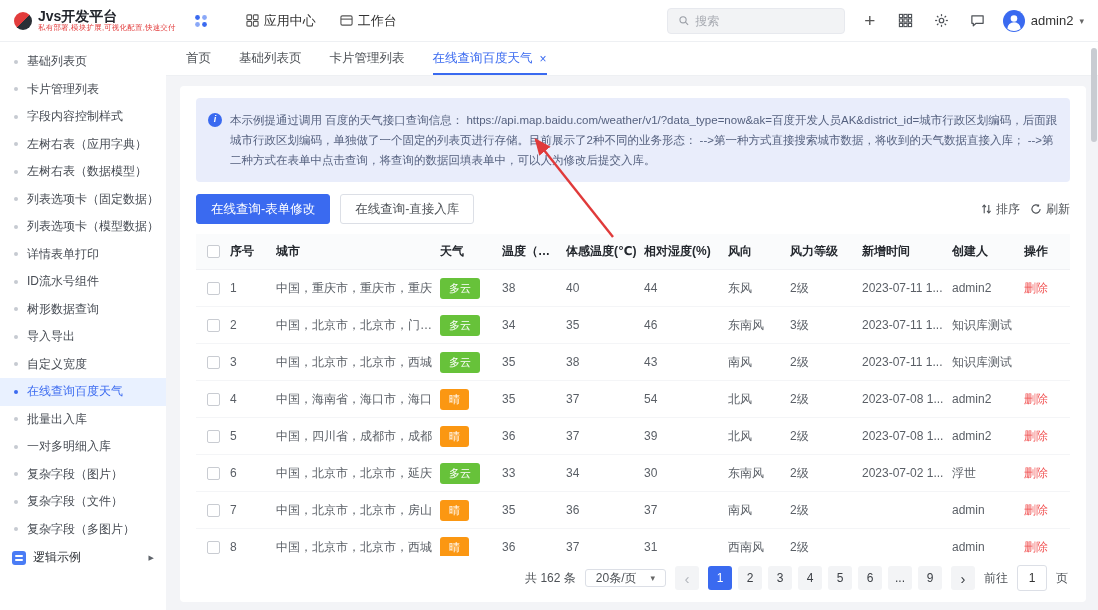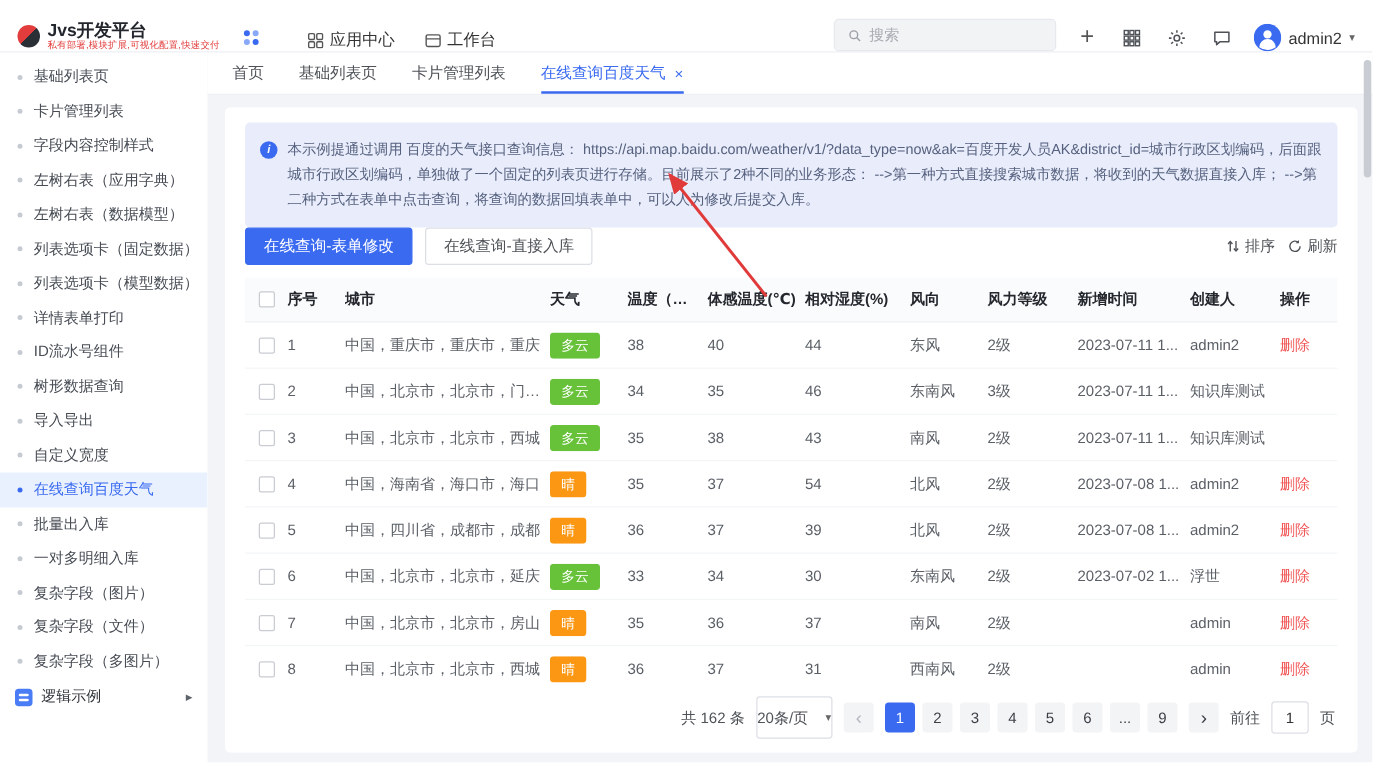--- a/index.html
+++ b/index.html
@@ -1,20 +1,20 @@
 <!DOCTYPE html>
 <html><head>
 <meta charset="utf-8">
 <style>
   *{box-sizing:border-box;margin:0;padding:0}
   html,body{width:1098px;height:610px;overflow:hidden}
   body{font-family:"Liberation Sans","DejaVu Sans",sans-serif;background:#fff;position:relative;font-size:13px;color:#333}
 
   
-  .topbar{height:42px;display:flex;align-items:flex-end;gap:14px;padding:0 14px;background:#fff;border-bottom:1px solid #eef0f3;position:relative;z-index:5}
+  .topbar{height:42px;display:flex;align-items:center;gap:14px;padding:0 14px;background:#fff;border-bottom:1px solid #eef0f3;position:relative;z-index:5}
   .logo{display:flex;align-items:center;gap:6px;cursor:pointer}
   .logo-mark{width:18px;height:18px;border-radius:50%;background:linear-gradient(135deg,#e23c3c 50%,#2b2f36 50%);flex-shrink:0}
   .logo-txt{display:flex;flex-direction:column;line-height:1.15}
   .logo-title{font-size:14px;font-weight:700;color:#23262d;white-space:nowrap}
   .logo-sub{font-size:7.5px;color:#e23c3c;white-space:nowrap;letter-spacing:.2px}
   .hicon{display:flex;align-items:center;justify-content:center;width:22px;height:22px;cursor:pointer;color:#4e5257}
   .hicon svg{display:block}
   .topmenu{display:flex;gap:24px;margin-left:20px}
   .topmenu-item{display:flex;align-items:center;gap:5px;font-size:13px;color:#333;cursor:pointer;white-space:nowrap}
   .topmenu-item svg{display:block}
@@ -50,40 +50,40 @@
 
   .content{flex:1;padding:10px 12px 8px 14px;min-height:0}
   .panel{background:#fff;border-radius:4px;height:100%;padding:12px 16px 6px;display:flex;flex-direction:column;min-height:0}
 
   
   .banner{display:flex;gap:8px;background:#e9edfb;border-radius:4px;padding:12px 12px;font-size:11.5px;line-height:1.75;color:#55617f}
   .info-icon{width:14px;height:14px;border-radius:50%;background:#3a6af0;color:#fff;flex-shrink:0;margin-top:3px;position:relative}
   .info-icon::after{content:"i";position:absolute;inset:0;display:flex;align-items:center;justify-content:center;font-size:9px;font-style:italic;font-weight:700}
 
   
-  .toolbar{display:flex;align-items:center;gap:10px;margin:0 0 10px}
+  .toolbar{display:flex;align-items:center;gap:10px;margin:12px 0 10px}
   .btn{height:30px;padding:0 14px;border-radius:3px;font-size:12.5px;cursor:pointer;border:1px solid #dcdfe6;background:#fff;color:#4e5257;font-family:inherit;white-space:nowrap}
   .btn.primary{background:#3a6af0;border-color:#3a6af0;color:#fff}
   .tool-link{display:flex;align-items:center;gap:4px;font-size:12px;color:#4e5257;cursor:pointer;white-space:nowrap}
   .tool-link svg{display:block}
 
   
   .table{flex:1;min-height:0;overflow:hidden}
   .thead,.trow{display:grid;grid-template-columns:34px 46px 164px 62px 64px 78px 84px 62px 72px 90px 72px 1fr;align-items:center}
   .thead{height:36px;background:#fafbfc;font-size:12px;font-weight:700;color:#24282e;border-bottom:1px solid #f0f1f4}
   .trow{height:37px;font-size:12px;color:#5a5f66;border-bottom:1px solid #f4f5f7}
   .td,.th{padding-right:6px;white-space:nowrap;overflow:hidden;text-overflow:ellipsis}
   .cbcell{display:flex;justify-content:center}
   .checkbox{width:13px;height:13px;border:1px solid #c9ccd2;border-radius:2px;background:#fff;cursor:pointer}
   .badge{display:inline-block;min-width:18px;text-align:center;padding:3px 9px;border-radius:3px;color:#fff;font-size:11px}
   .del-link{color:#f15656;cursor:pointer;font-size:12px}
 
   
   .pagination{display:flex;align-items:center;justify-content:flex-end;gap:9px;padding:9px 2px 5px;font-size:12px;color:#4e5257}
-  .psize{display:flex;align-items:center;gap:14px;border:1px solid #dcdfe6;border-radius:3px;height:34px;padding:0 0;background:#fff;cursor:pointer}
+  .psize{display:flex;align-items:center;gap:14px;border:1px solid #dcdfe6;border-radius:3px;height:18px;padding:0 10px;background:#fff;cursor:pointer}
   .pages{display:flex;gap:6px}
   .pbtn{min-width:24px;height:24px;display:flex;align-items:center;justify-content:center;background:#f3f4f6;border-radius:3px;cursor:pointer;color:#3b3f45;padding:0 4px}
   .pbtn.active{background:#3a6af0;color:#fff}
   .parrow{width:24px;height:24px;display:flex;align-items:center;justify-content:center;background:#f3f4f6;border-radius:3px;color:#b2b6bd;cursor:pointer;font-size:15px}
   .parrow.next{color:#3b3f45}
   .goto-input{width:30px;height:26px;border:1px solid #dcdfe6;border-radius:3px;text-align:center;font-size:12px;color:#333;outline:none;font-family:inherit}
 
   
   .annot{position:absolute;left:0;top:0;pointer-events:none;z-index:60}
   .vscroll{position:absolute;right:1px;top:48px;width:6px;height:94px;background:#c9ccd2;border-radius:3px;z-index:70}

